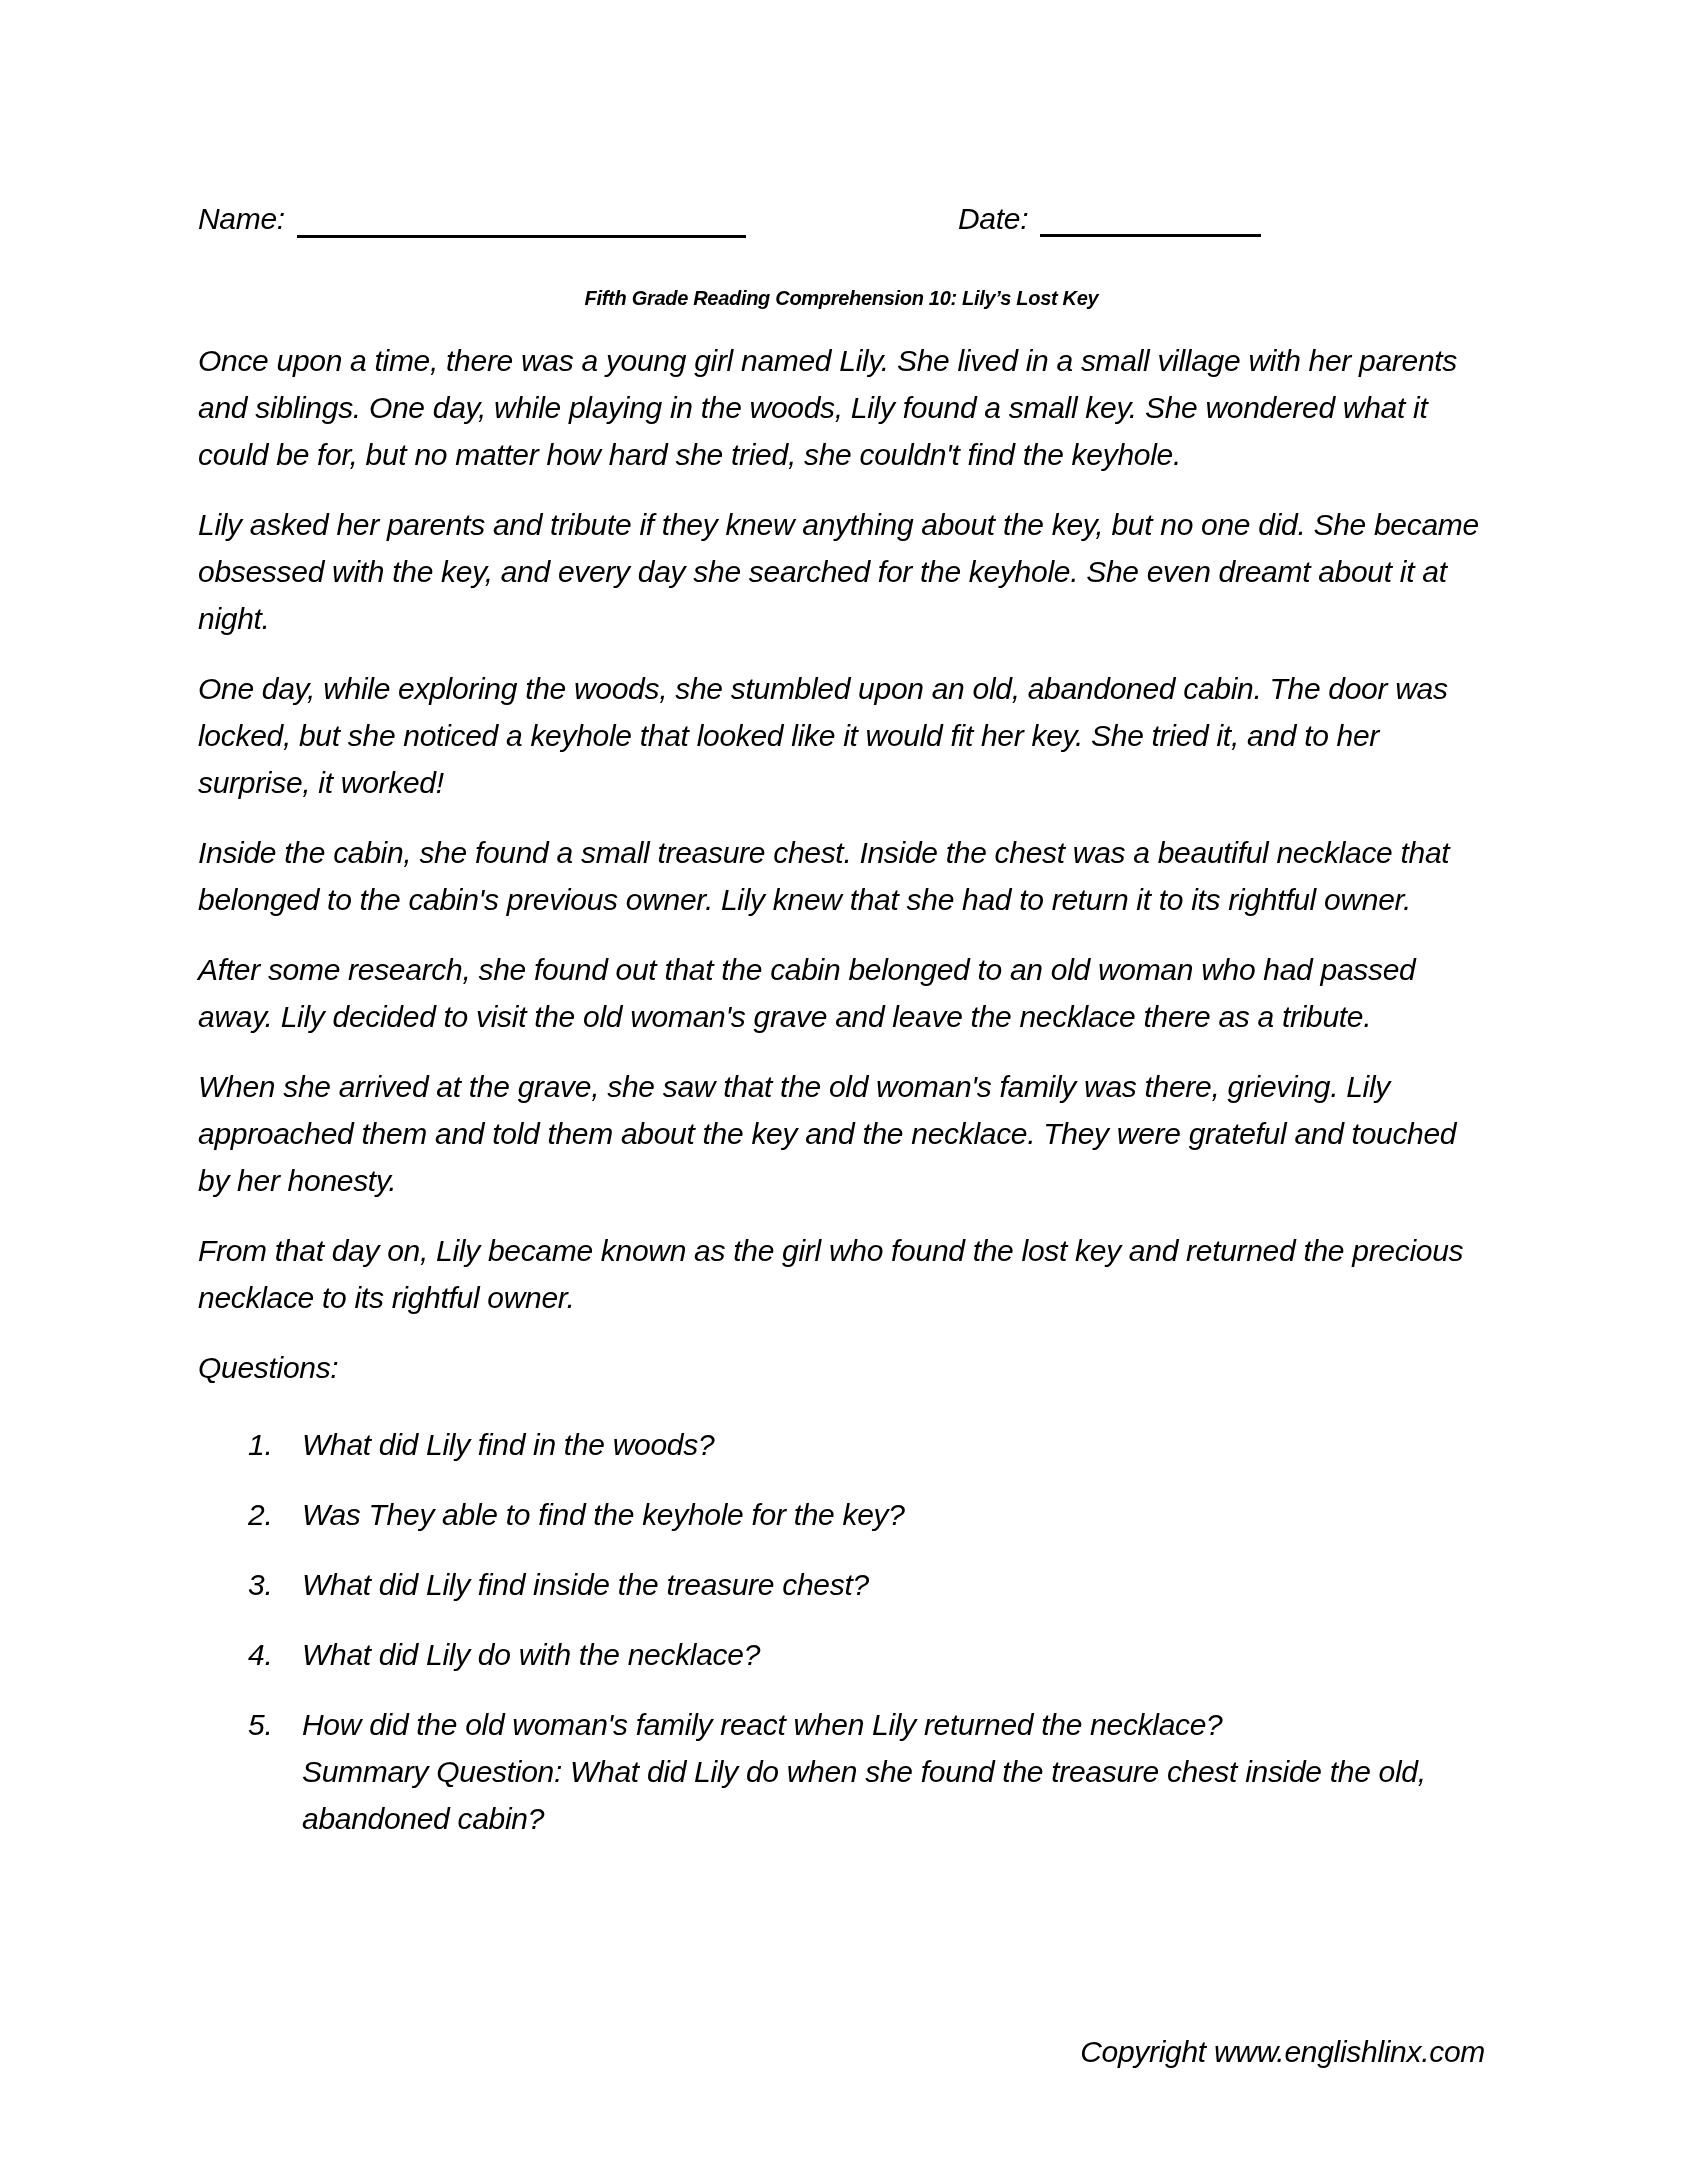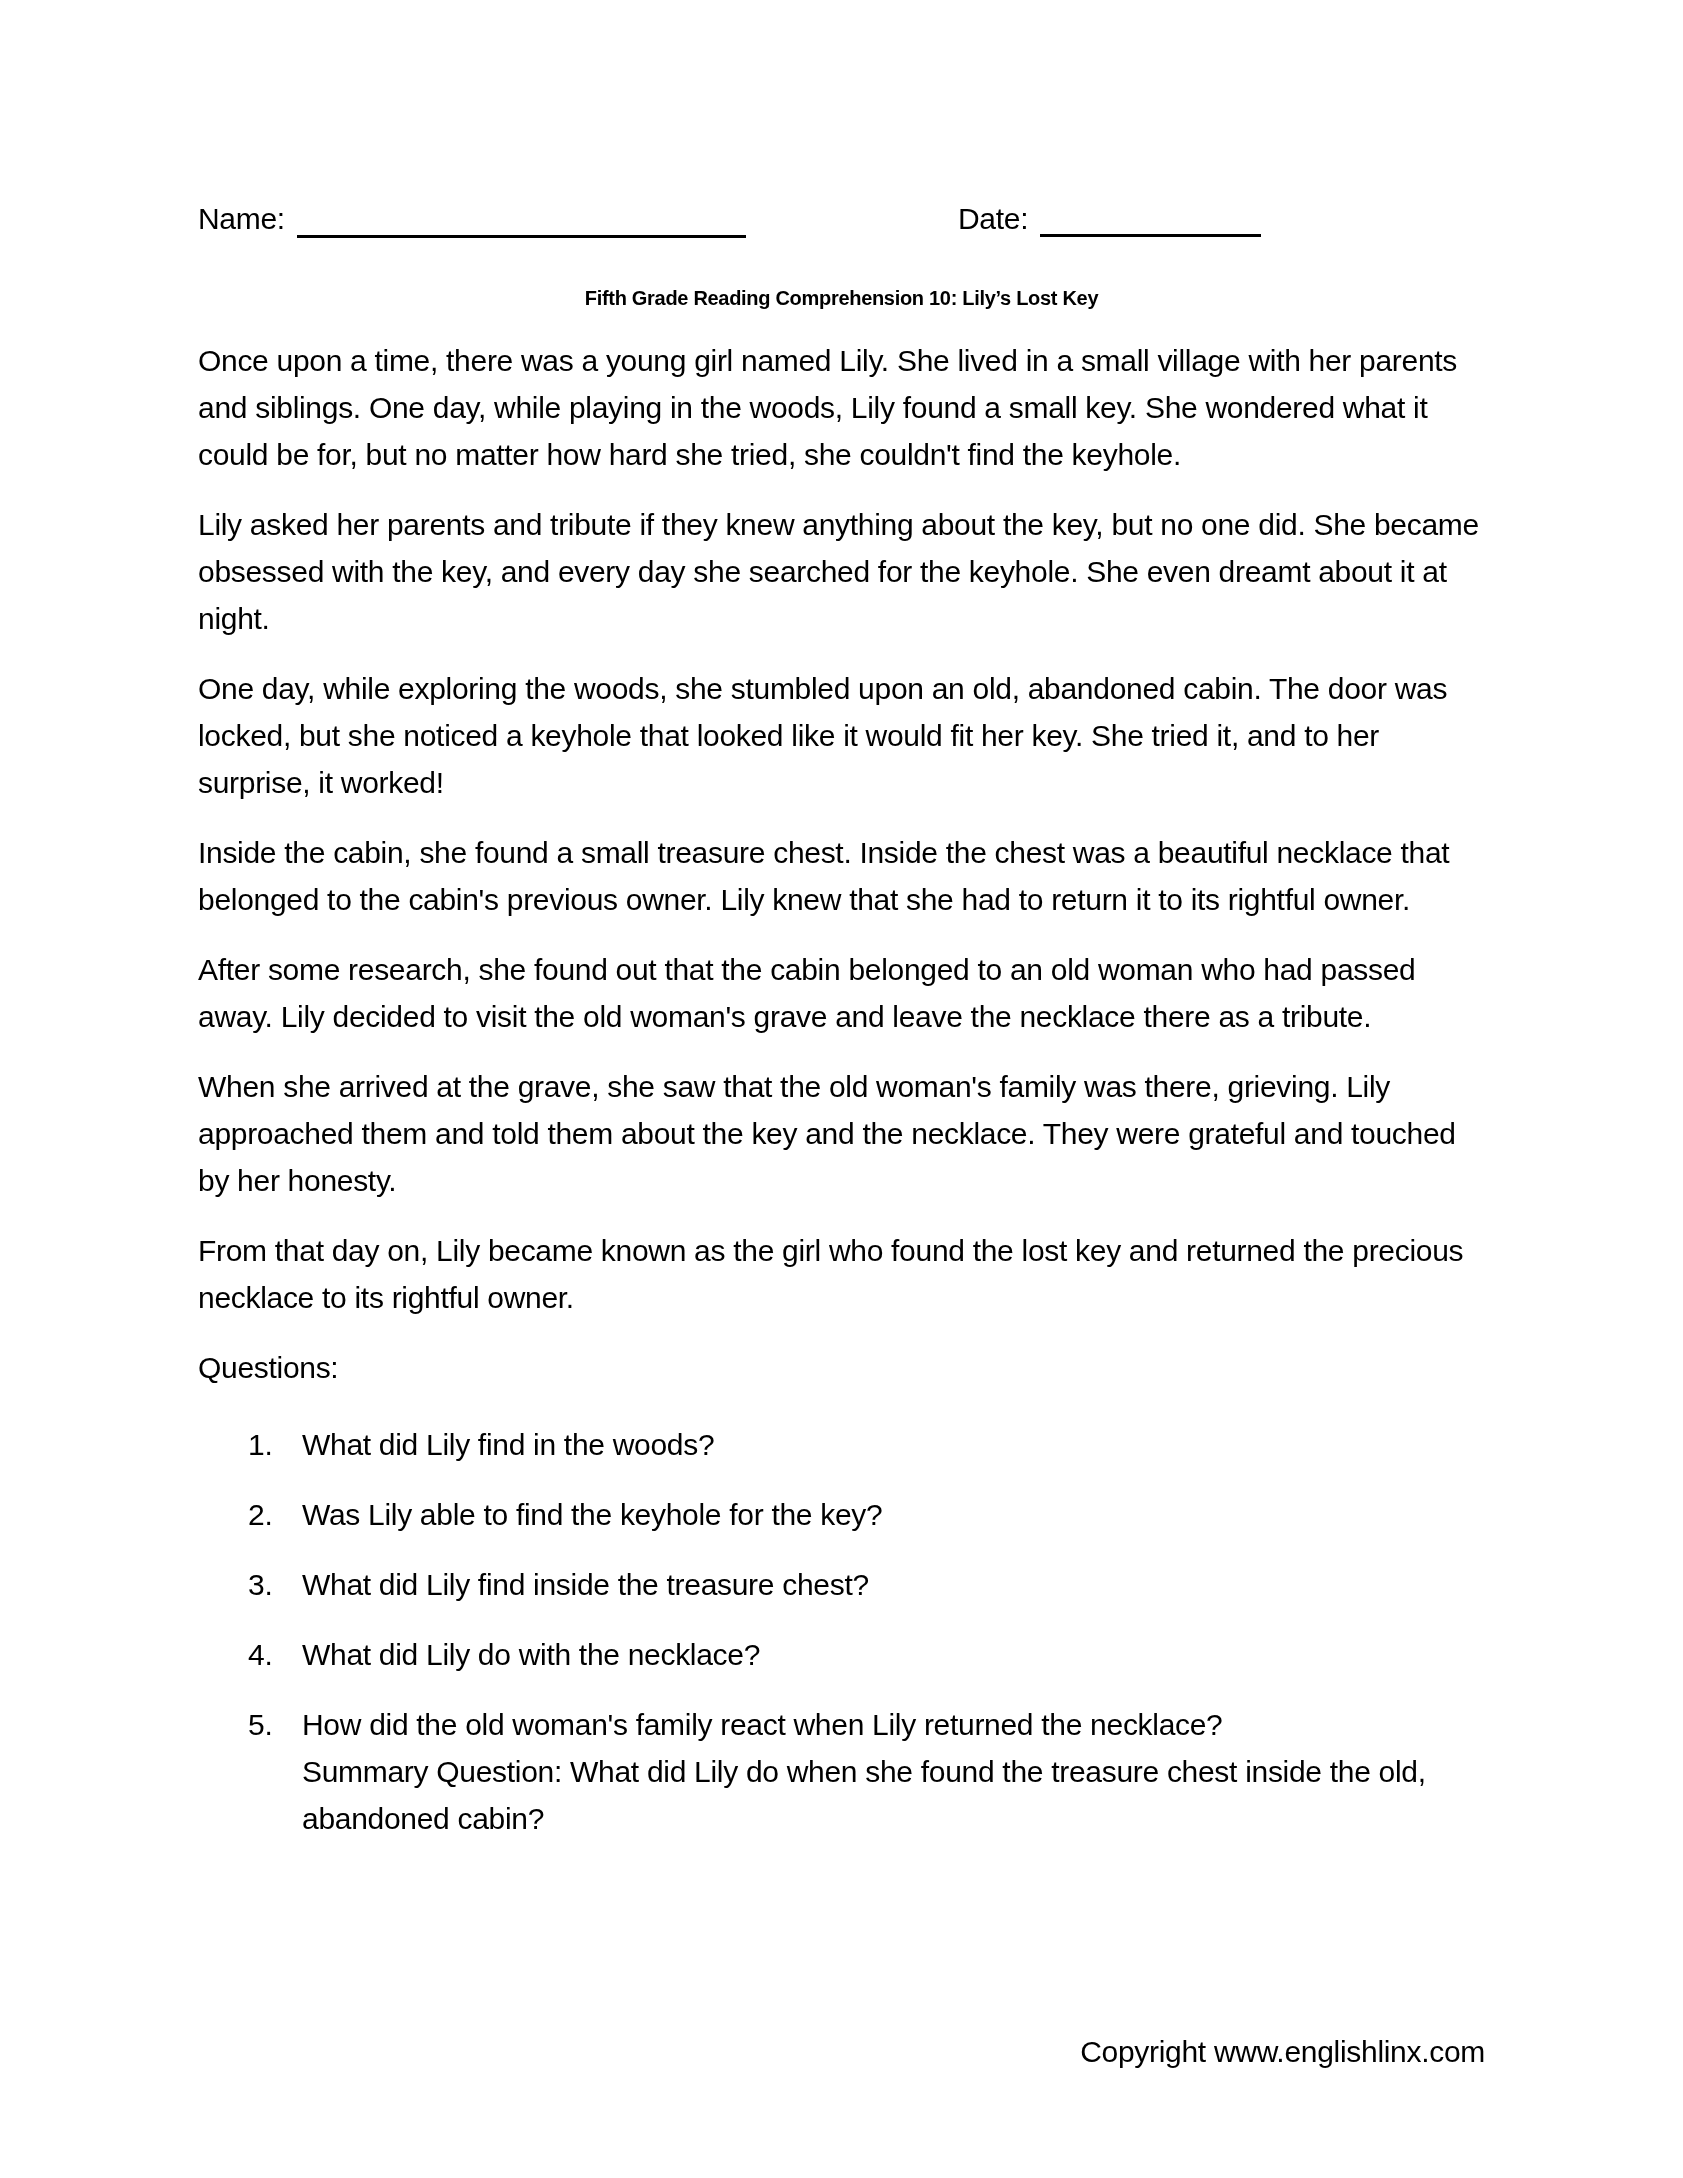--- a/index.html
+++ b/index.html
@@ -17,20 +17,21 @@
     font-size: 30px;
     letter-spacing: -0.3px;
     overflow: hidden;
   }
   .content {
     position: absolute;
     left: 198px;
     top: 0;
     width: 1287px;
     height: 1862px;
+    font-style: italic;
   }
   .header-row {
     position: absolute;
     top: 200px;
     left: 0;
     width: 100%;
     height: 50px;
   }
   .name-group {
     position: absolute;
@@ -141,21 +142,21 @@
 
       <div class="questions-heading">Questions:</div>
 
       <div class="questions-list">
         <div class="question-item">
           <span class="question-number">1.</span>
           <span class="question-text">What did Lily find in the woods?</span>
         </div>
         <div class="question-item">
           <span class="question-number">2.</span>
-          <span class="question-text">Was Lily able to find the keyhole for the key?</span>
+          <span class="question-text">Was They able to find the keyhole for the key?</span>
         </div>
         <div class="question-item">
           <span class="question-number">3.</span>
           <span class="question-text">What did Lily find inside the treasure chest?</span>
         </div>
         <div class="question-item">
           <span class="question-number">4.</span>
           <span class="question-text">What did Lily do with the necklace?</span>
         </div>
         <div class="question-item">

